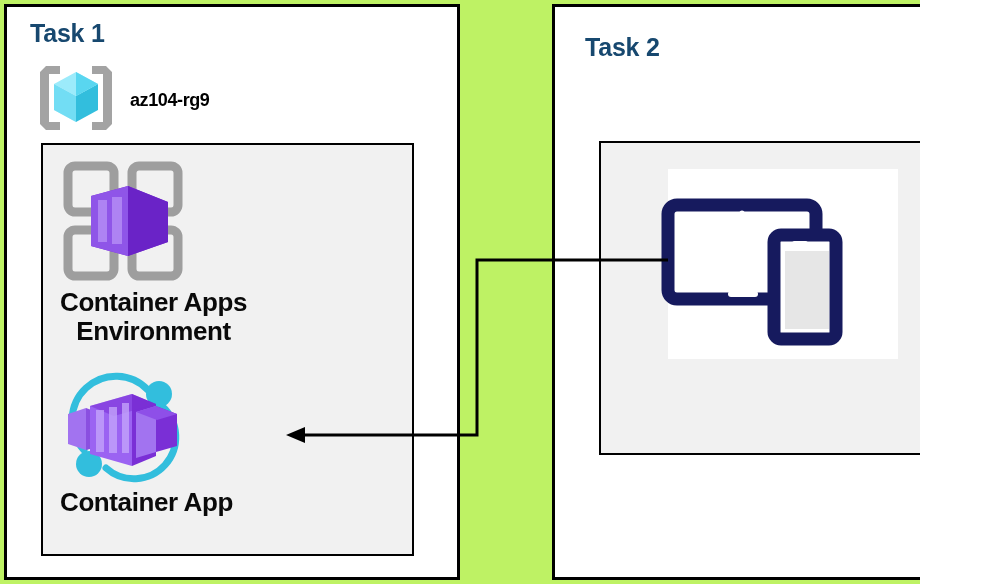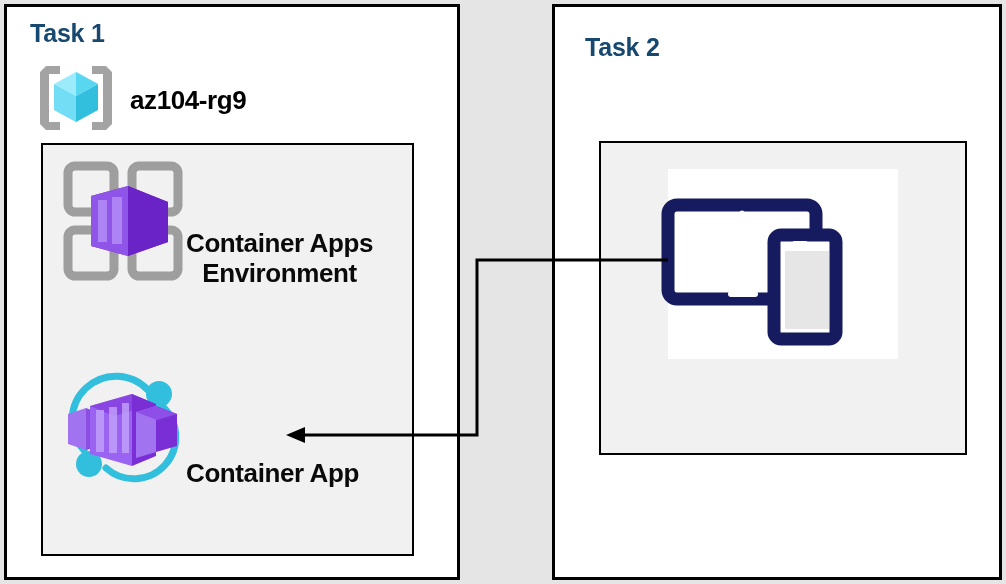--- a/index.html
+++ b/index.html
@@ -7,23 +7,23 @@
     margin: 0;
     padding: 0;
     background: #ffffff;
   }
   body {
     font-family: "Liberation Sans", sans-serif;
     -webkit-font-smoothing: antialiased;
   }
   #canvas {
     position: relative;
-    width: 1006px;
+    width: 920px;
     height: 584px;
-    background: #e5e5e5;
+    background: #bef264;
     overflow: hidden;
   }
 
   
   .task-panel {
     position: absolute;
     background: #ffffff;
     border: 3px solid #000000;
     box-sizing: border-box;
   }
@@ -44,43 +44,43 @@
   
   #rg-row {
     position: absolute;
     left: 36px;
     top: 62px;
     display: flex;
     align-items: center;
     gap: 14px;
   }
   #rg-label {
-    font-size: 26px;
+    font-size: 18px;
     font-weight: bold;
     color: #000000;
     white-space: nowrap;
     letter-spacing: -0.4px;
   }
 
   
   .inner-box {
     position: absolute;
     background: #F1F1F1;
     border: 2px solid #000000;
     box-sizing: border-box;
   }
   #task1-inner { left: 41px;  top: 143px; width: 373px; height: 413px; }
   #task2-inner { left: 599px; top: 141px; width: 368px; height: 314px; }
 
   
   .node {
     position: absolute;
     display: flex;
-    flex-direction: row;
-    align-items: flex-end;
+    flex-direction: column;
+    align-items: flex-start;
   }
   .node-label {
     font-size: 26px;
     font-weight: bold;
     color: #0A0A0A;
     text-align: center;
     line-height: 1.13;
     letter-spacing: -0.4px;
     white-space: pre-line;
   }

